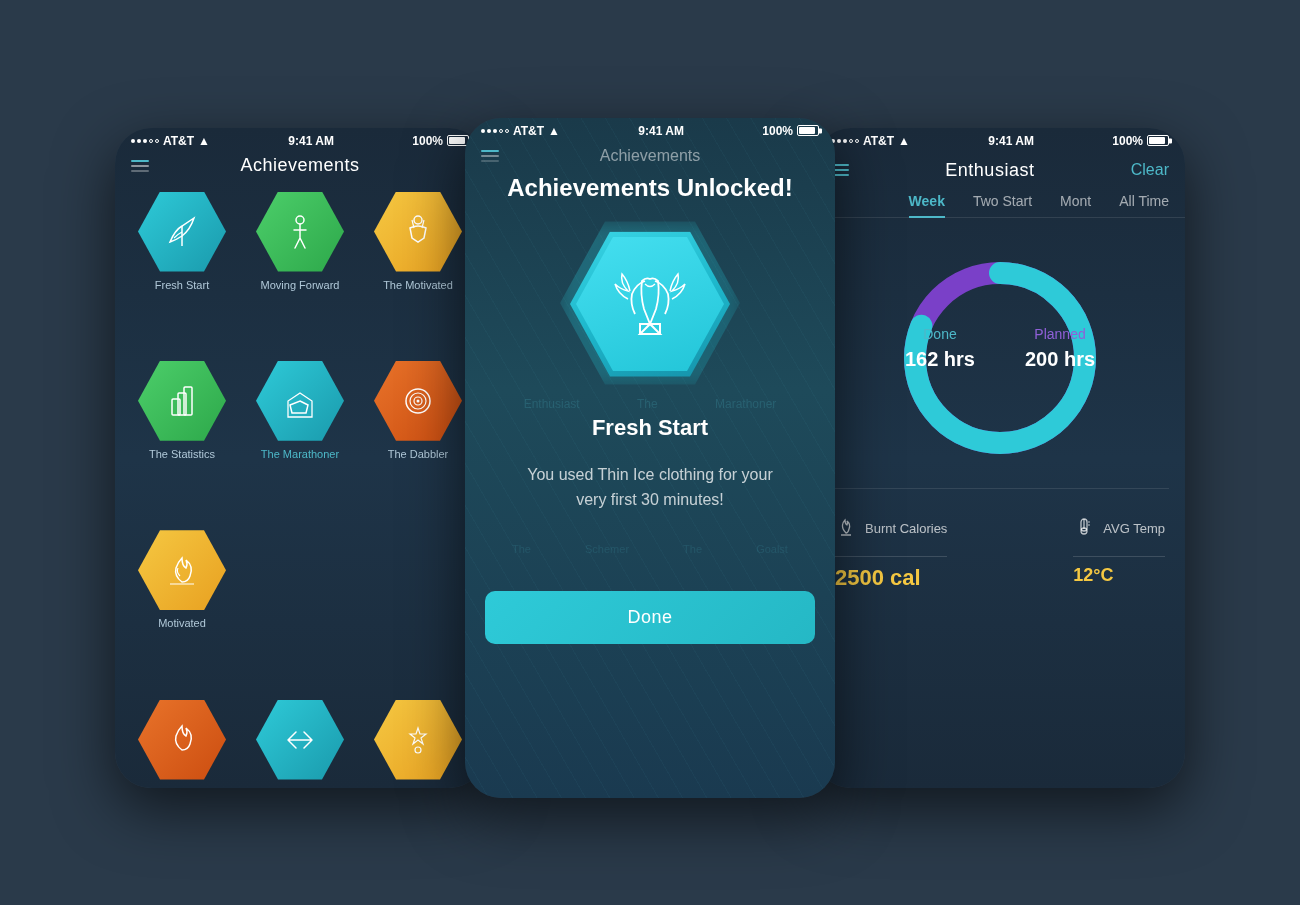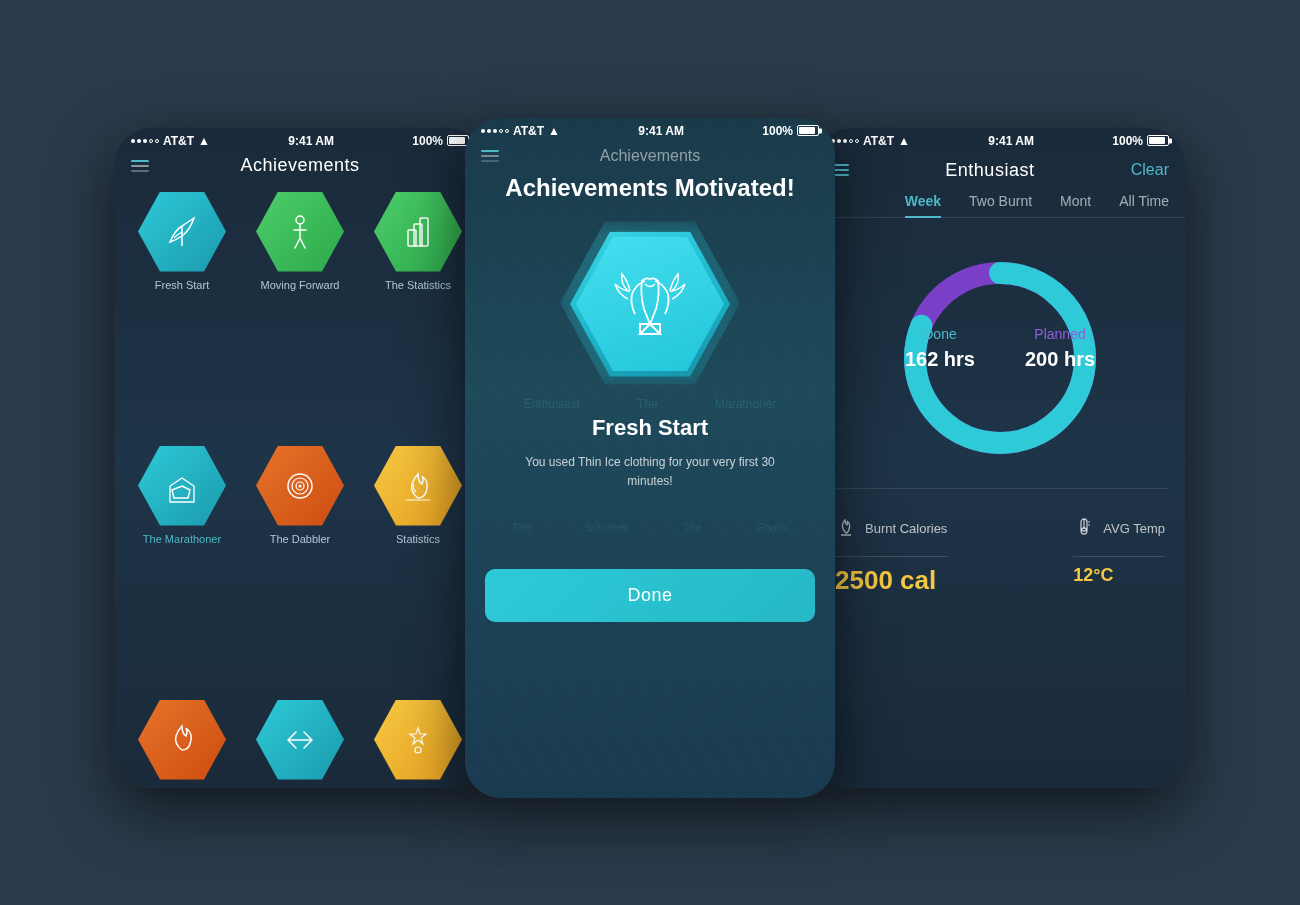--- a/index.html
+++ b/index.html
@@ -225,25 +225,26 @@
       font-size: 22px;
       font-weight: 600;
       padding: 0 20px 12px;
       position: relative;
       z-index: 2;
     }
 
     .achievement-desc {
       text-align: center;
       color: rgba(255,255,255,0.75);
-      font-size: 12px;
+      font-size: 16px;
       line-height: 1.6;
       padding: 0 45px 30px;
       position: relative;
       z-index: 2;
+      margin-top: 9px;
     }
 
     .done-button {
       background: linear-gradient(135deg, #2ecad8, #25b8c5);
       border: none;
       border-radius: 10px;
       color: #fff;
       font-size: 18px;
       font-weight: 500;
       padding: 16px;
@@ -393,21 +394,21 @@
     }
 
     .stat-divider {
       height: 1px;
       background: rgba(255,255,255,0.15);
       margin: 4px 0;
     }
 
     .stat-value {
       color: #f5c842;
-      font-size: 26px;
+      font-size: 22px;
       font-weight: 600;
     }
 
     .stat-value-temp {
       color: #f5c842;
       font-size: 18px;
       font-weight: 600;
     }
   </style>
 </head>
@@ -464,20 +465,30 @@
         <div class="badge-item">
           <div class="hexagon hex-green">
             <svg width="44" height="44" viewBox="0 0 44 44" fill="none">
               <circle cx="22" cy="10" r="4" stroke="white" stroke-width="1.5" fill="none"></circle>
               <path d="M22 14 L22 28 M16 20 L28 20 M22 28 L17 38 M22 28 L27 38" stroke="white" stroke-width="1.5" stroke-linecap="round"></path>
             </svg>
           </div>
           <span class="badge-label">Moving Forward</span>
         </div>
 
+        <div class="badge-item">
+          <div class="hexagon hex-yellow">
+            <svg width="44" height="44" viewBox="0 0 44 44" fill="none">
+              <circle cx="22" cy="10" r="4" stroke="white" stroke-width="1.5" fill="none"></circle>
+              <path d="M14 18 Q22 14 30 18 L28 28 L22 32 L16 28Z" stroke="white" stroke-width="1.5" fill="none"></path>
+              <path d="M18 18 L16 10 M26 18 L28 10" stroke="white" stroke-width="1.2"></path>
+            </svg>
+          </div>
+          <span class="badge-label">The Motivated</span>
+        </div>
 
         <div class="badge-item">
           <div class="hexagon hex-green">
             <svg width="44" height="44" viewBox="0 0 44 44" fill="none">
               <rect x="12" y="20" width="8" height="16" rx="1" stroke="white" stroke-width="1.5" fill="none"></rect>
               <rect x="18" y="14" width="8" height="22" rx="1" stroke="white" stroke-width="1.5" fill="none"></rect>
               <rect x="24" y="8" width="8" height="28" rx="1" stroke="white" stroke-width="1.5" fill="none"></rect>
             </svg>
           </div>
           <span class="badge-label">The Statistics</span>
@@ -508,21 +519,21 @@
 
 
         <div class="badge-item">
           <div class="hexagon hex-yellow">
             <svg width="44" height="44" viewBox="0 0 44 44" fill="none">
               <path d="M22 34 Q14 28 16 20 Q18 14 22 10 Q22 18 26 20 Q28 16 26 12 Q34 18 30 28 Q28 34 22 34Z" stroke="white" stroke-width="1.5" fill="none"></path>
               <path d="M20 28 Q16 24 18 20" stroke="white" stroke-width="1.2"></path>
               <path d="M10 36 L34 36" stroke="white" stroke-width="1.2"></path>
             </svg>
           </div>
-          <span class="badge-label">Statistics</span>
+          <span class="badge-label">Motivated</span>
         </div>
       </div>
 
       <div class="partial-row">
         <div class="badge-item">
           <div class="hexagon hex-orange" style="width:88px;height:80px">
             <svg width="40" height="40" viewBox="0 0 40 40" fill="none">
               <path d="M20 30 Q12 24 14 16 Q16 10 20 6 Q20 14 24 16 Q26 12 24 8 Q32 14 28 24 Q26 30 20 30Z" stroke="white" stroke-width="1.5" fill="none"></path>
             </svg>
           </div>
@@ -573,21 +584,21 @@
 
       <div class="center-header">
         <div class="hamburger-icon">
           <span style="background:#4db8c8"></span>
           <span style="background:rgba(255,255,255,0.4)"></span>
           <span style="background:rgba(255,255,255,0.2)"></span>
         </div>
         <span class="center-achievements-title">Achievements</span>
       </div>
 
-      <h2 class="unlocked-title">Achievements Motivated!</h2>
+      <h2 class="unlocked-title">Achievements Unlocked!</h2>
 
       <div class="center-badge-area">
 
         <div style="position:relative;">
 
           <div style="
             width:180px; height:163px;
             clip-path: polygon(25% 0%, 75% 0%, 100% 50%, 75% 100%, 25% 100%, 0% 50%);
             background: linear-gradient(135deg, rgba(46,202,216,0.3), rgba(26,154,172,0.3));
             position:absolute; top:-10px; left:-10px;
@@ -678,21 +689,21 @@
           <span style="background:#4db8c8"></span>
           <span style="background:#4db8c8"></span>
           <span style="background:#4db8c8"></span>
         </div>
         <span class="stats-title">Enthusiast</span>
         <button class="clear-btn">Clear</button>
       </div>
 
       <div class="stats-tabs">
         <span class="stats-tab active">Week</span>
-        <span class="stats-tab">Two Burnt</span>
+        <span class="stats-tab">Two Start</span>
         <span class="stats-tab">Mont</span>
         <span class="stats-tab">All Time</span>
       </div>
 
       <div class="donut-container">
         <svg class="donut-svg" width="220" height="220" viewBox="0 0 220 220">
 
           <circle cx="110" cy="110" r="85" fill="none" stroke="#7a40c8" stroke-width="22" stroke-dasharray="534" stroke-dashoffset="0"></circle>
 
           <circle cx="110" cy="110" r="85" fill="none" stroke="#2ecad8" stroke-width="22" stroke-dasharray="534" stroke-dashoffset="101" stroke-linecap="round"></circle>

